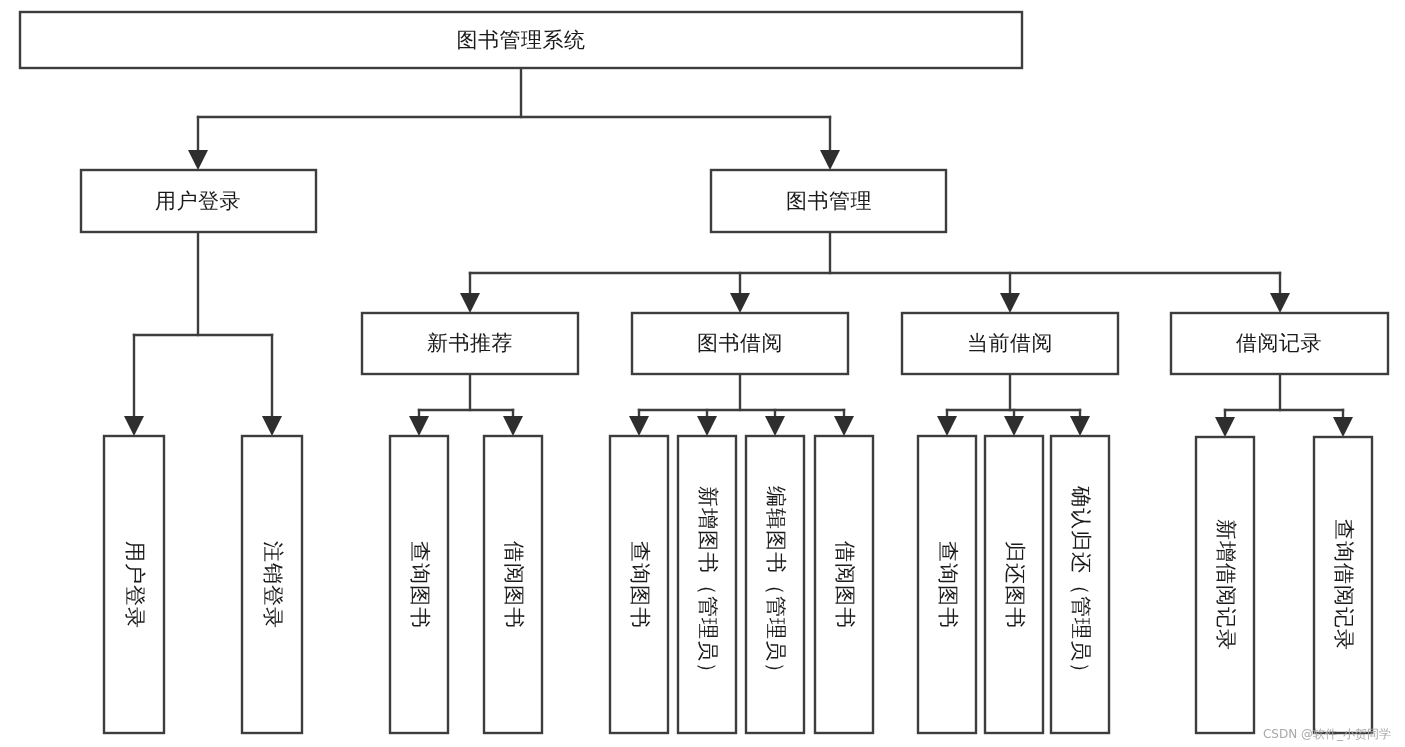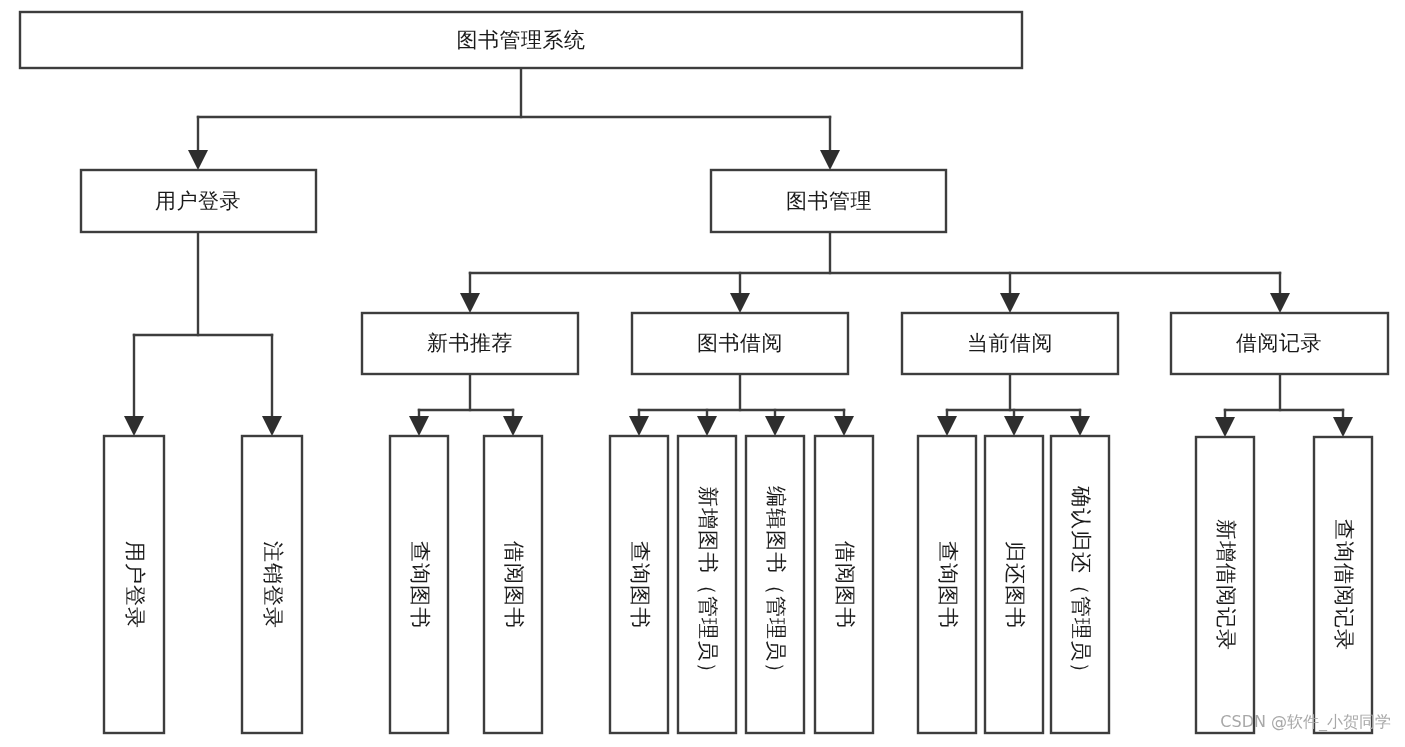--- a/index.html
+++ b/index.html
@@ -55,23 +55,23 @@
     font-family: "DejaVu Sans", "Liberation Sans", sans-serif;
     font-size: 21px;
     fill: #1a1a1a;
     text-anchor: middle;
     dominant-baseline: middle;
     letter-spacing: 1px;
   }
   .watermark-text {
     position: absolute;
     right: 14px;
-    bottom: 14px;
-    font-family: "DejaVu Sans", "Liberation Sans", sans-serif;
-    font-size: 16px;
+    bottom: 4px;
+    font-family: "DejaVu Sans", "Liberation Sans", sans-serif;
+    font-size: 12px;
     color: #a8a8a8;
     white-space: nowrap;
     user-select: none;
   }
 </style>
 </head>
 <body>
 
 <div id="diagram-root">
 

